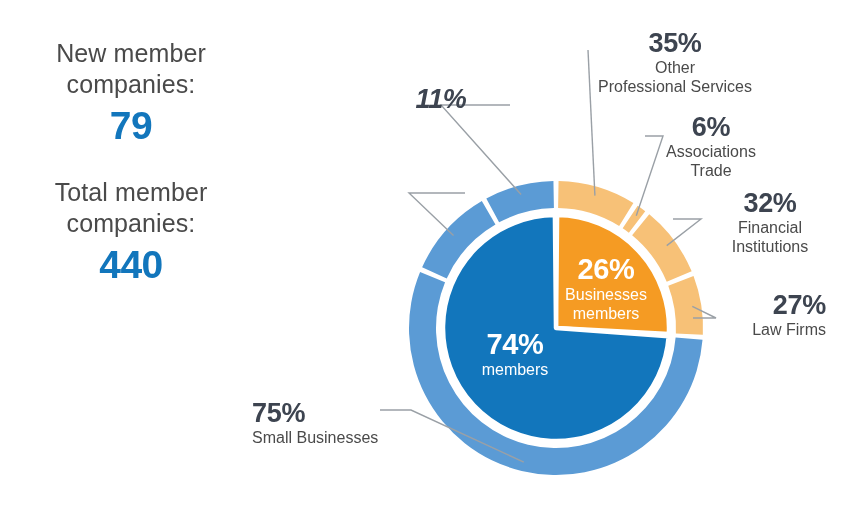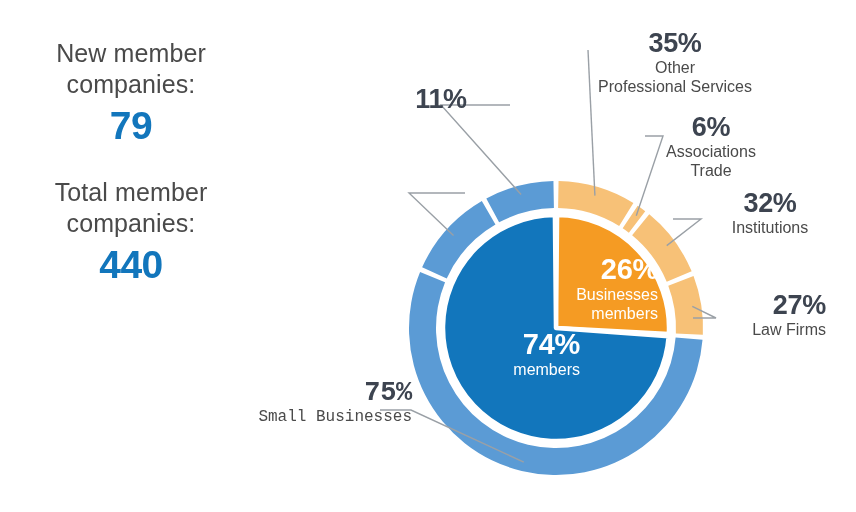--- a/index.html
+++ b/index.html
@@ -63,32 +63,32 @@
     letter-spacing: -0.3px;
   }
   .callout .name {
     font-size: 16px;
     line-height: 19px;
     color: #4a4a4a;
     font-weight: 400;
   }
 
   
-  #cal-large    { left: 366px; top: 84px;  text-align: center; width: 150px; }
+  #cal-large    { left: 366px; top: 84px;  text-align: center; width: 150px; font-style: italic; }
   #cal-mid      { left: 316px; top: 170px; text-align: center; width: 112px; }
-  #cal-small    { left: 252px; top: 378px; text-align: right; width: 160px; font-family: Liberation Mono, monospace; }
+  #cal-small    { left: 252px; top: 398px; text-align: left; width: 160px; }
   #cal-other    { left: 586px; top: 28px;  text-align: center; width: 178px; }
   #cal-trade    { left: 650px; top: 112px; text-align: center; width: 122px; }
   #cal-fin      { left: 700px; top: 188px; text-align: center; width: 140px; }
   #cal-law      { left: 716px; top: 290px; text-align: right; width: 110px; }
 
   
   .inner-label {
     position: absolute;
-    text-align: right;
+    text-align: center;
     color: #ffffff;
     white-space: nowrap;
   }
   .inner-label .pct {
     font-size: 29px;
     font-weight: 700;
     line-height: 32px;
     letter-spacing: -0.3px;
   }
   .inner-label .name {
@@ -185,20 +185,21 @@
   </div>
 
   <div class="callout" id="cal-trade">
     <div class="pct">6%</div>
     <div class="name">Associations</div>
     <div class="name">Trade</div>
   </div>
 
   <div class="callout" id="cal-fin">
     <div class="pct">32%</div>
+    <div class="name">Financial</div>
     <div class="name">Institutions</div>
   </div>
 
   <div class="callout" id="cal-law">
     <div class="pct">27%</div>
     <div class="name">Law Firms</div>
   </div>
 
 </div>
 

